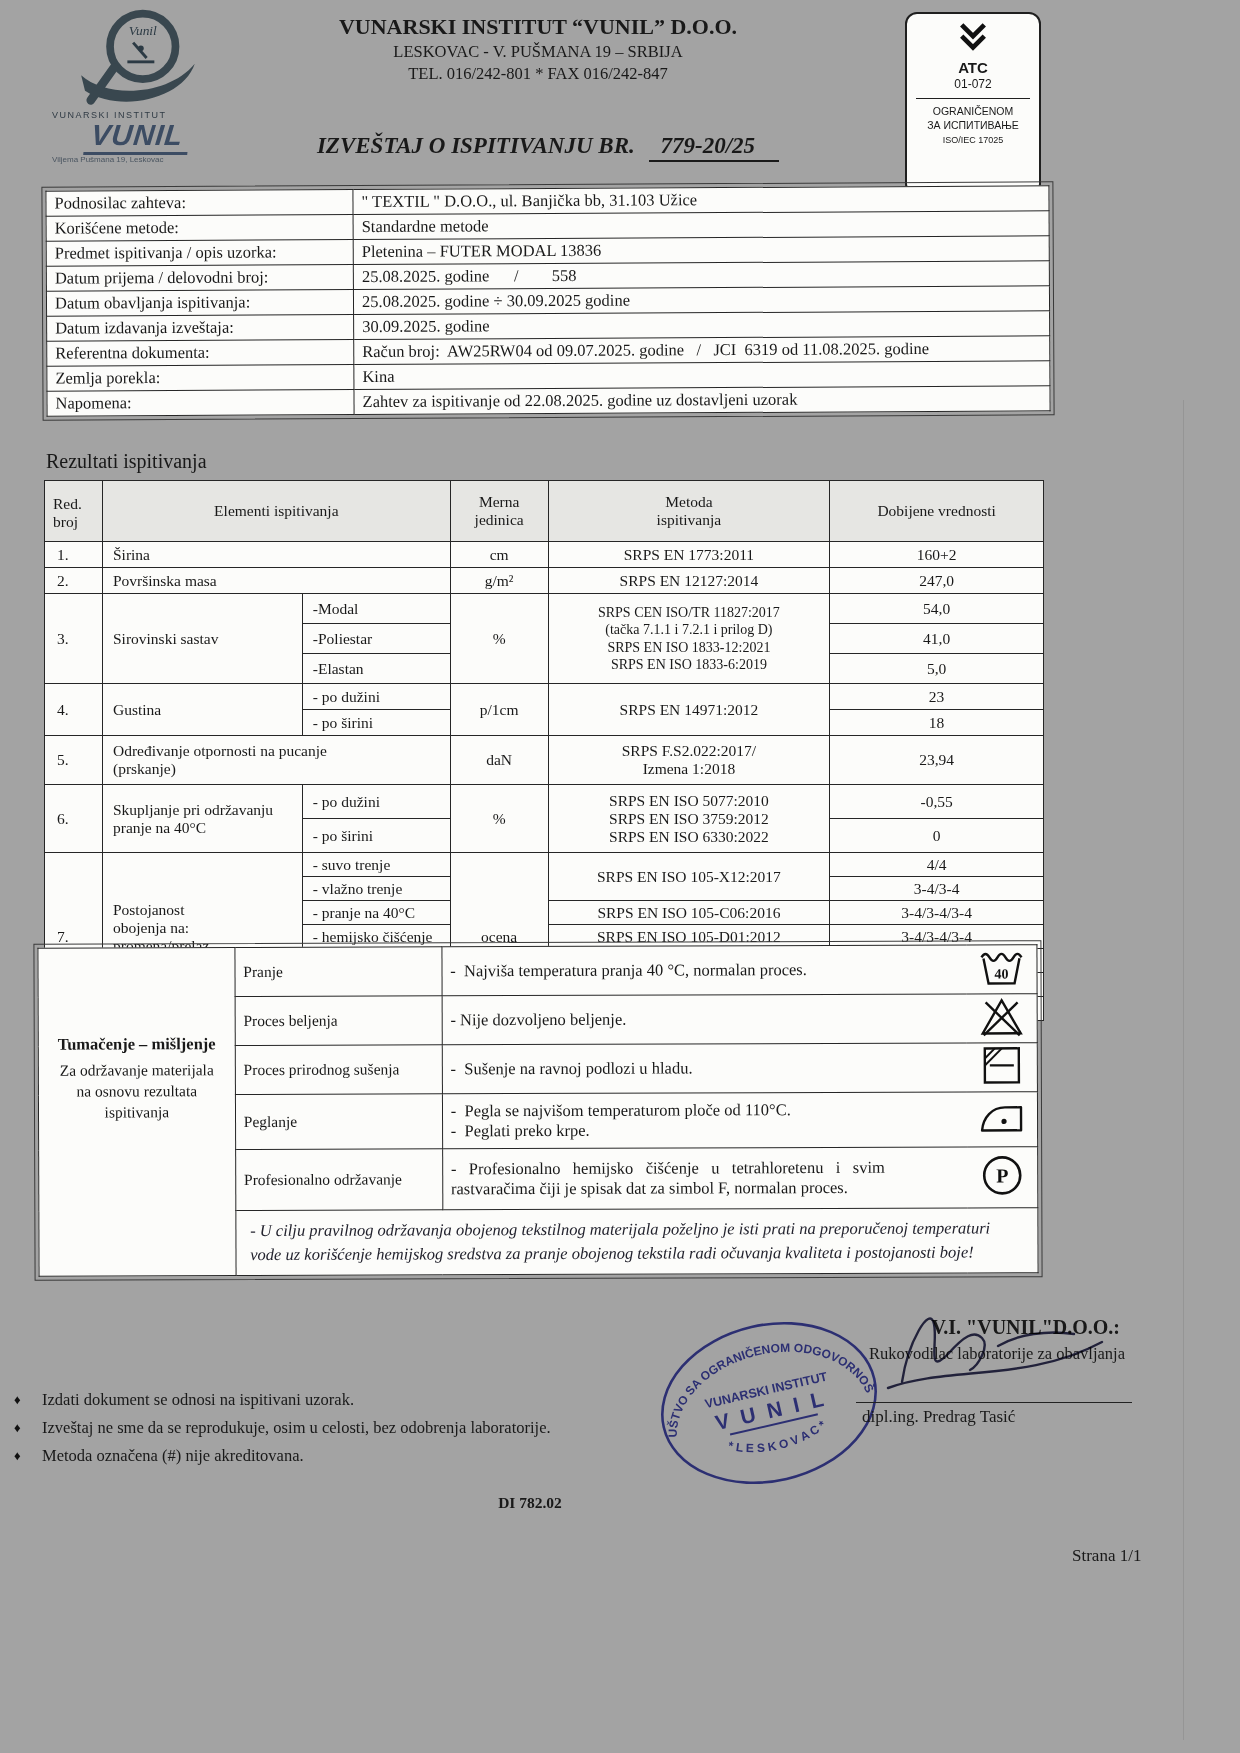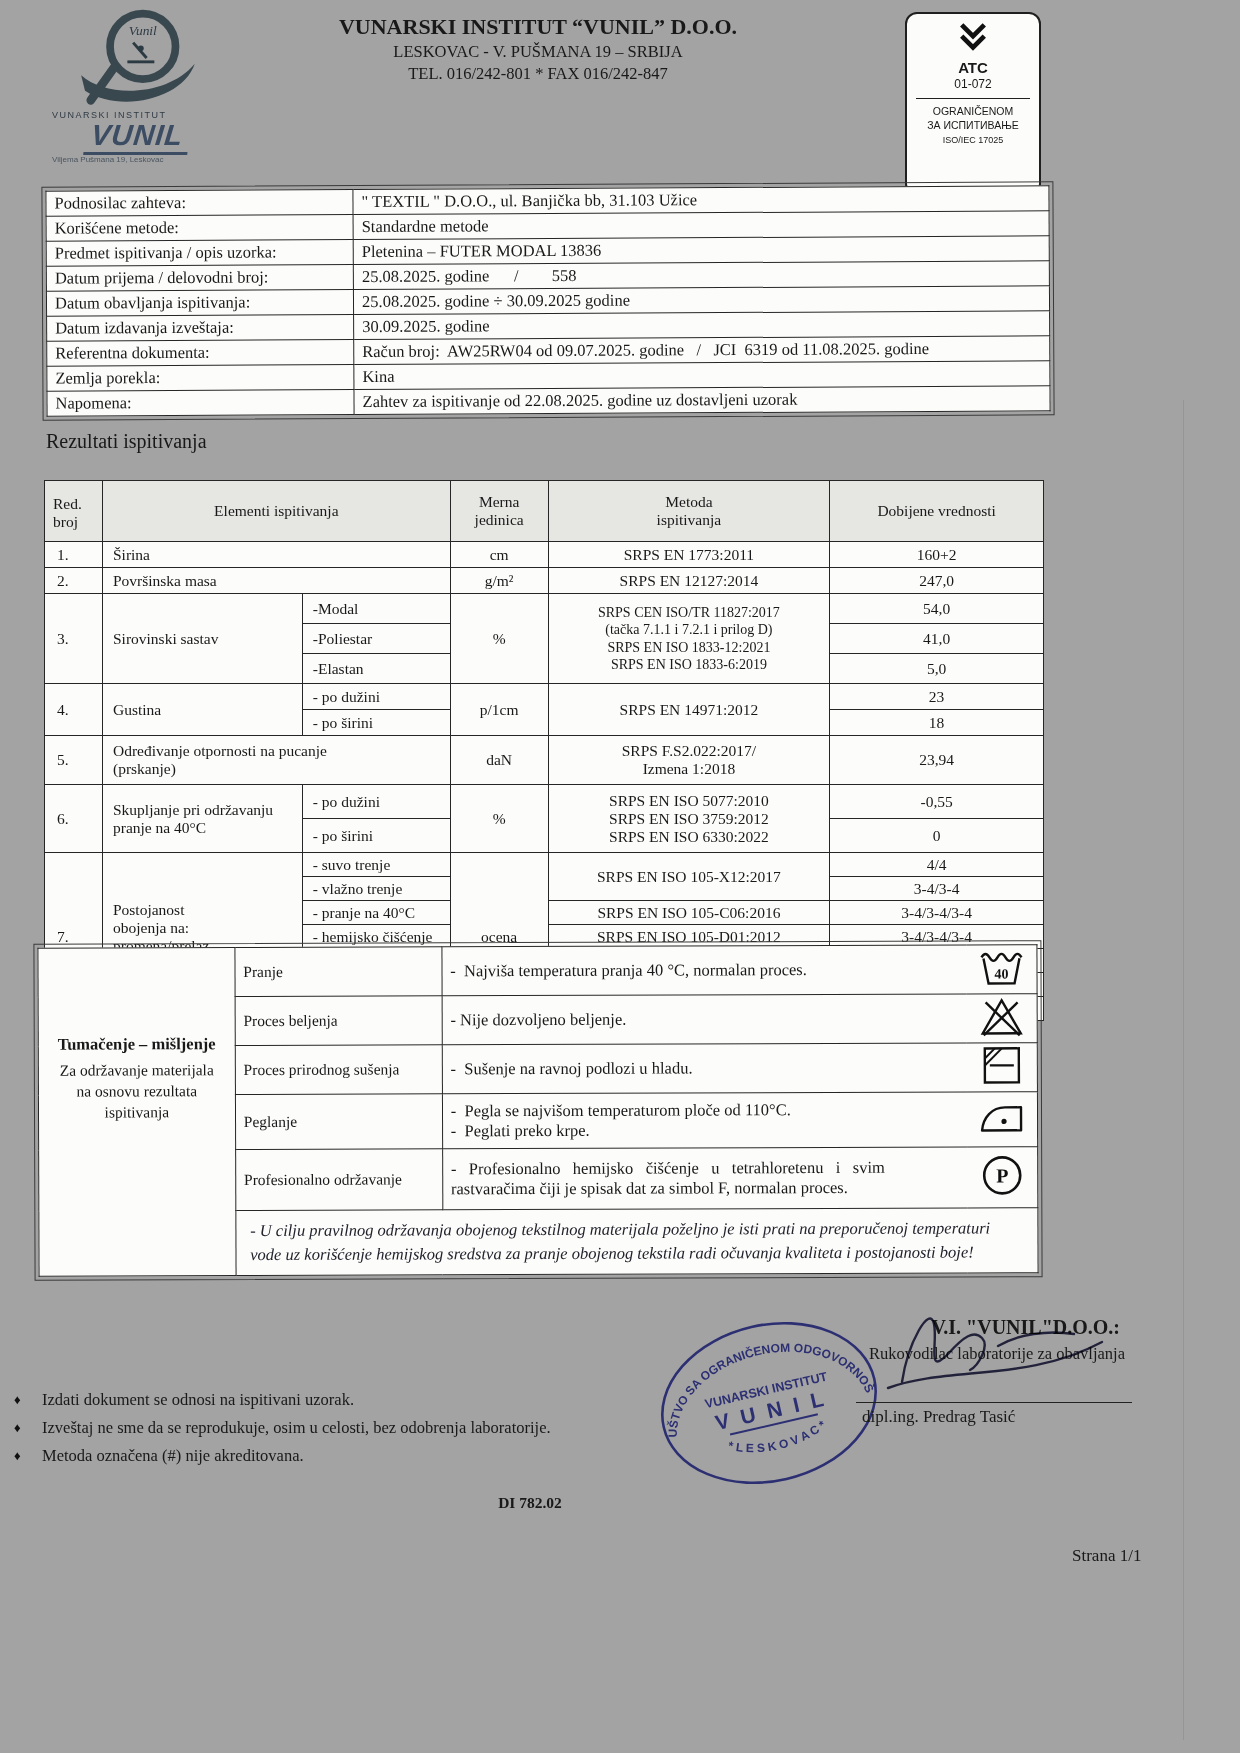--- a/index.html
+++ b/index.html
@@ -34,21 +34,21 @@
   .badge-l1,.badge-l2{font-size:10.5px;font-family:"Liberation Sans",sans-serif;line-height:1.3}
   .badge-l3{font-size:9px;margin-top:3px;font-family:"Liberation Sans",sans-serif}
 
   
   table.info{position:absolute;left:46px;top:188px;width:1004px;border-collapse:collapse;
              transform:rotate(-0.3deg);outline:1.4px solid #3a3a3a;outline-offset:3px;background:#fcfcfa}
   table.info td{border:1.5px solid #262626;font-size:16.5px;padding:1px 8px;height:22px;white-space:pre-wrap}
   table.info td.il{width:290px}
 
   
-  .results-title{position:absolute;left:46px;top:430px;font-size:20px}
+  .results-title{position:absolute;left:46px;top:450px;font-size:20px}
   table.results{position:absolute;left:44px;top:480px;width:1000px;border-collapse:collapse;background:#fcfcfa}
   .results th,.results td{border:1.4px solid #262626;font-size:15.5px;font-weight:normal;padding:1px 6px;vertical-align:middle}
   .results th{background:#e6e6e3}
   .results .hd-left{text-align:left;vertical-align:top;padding:14px 4px 2px 8px}
   .results .num{text-align:left;padding-left:12px}
   .results .name{text-align:left;padding-left:10px}
   .results .sub{text-align:left;padding-left:10px}
   .results .c{text-align:center}
   .results .method-sm{font-size:14px;line-height:1.25}
   tr.rhead>th{height:44px}
@@ -106,20 +106,24 @@
     <div><span class="logo-line2">VUNIL</span></div>
     <div class="logo-line3">Viljema Pušmana 19, Leskovac</div>
   </div>
 
   <div class="letterhead">
     <div class="lh-institute">VUNARSKI INSTITUT “VUNIL” D.O.O.</div>
     <div class="lh-address">LESKOVAC - V. PUŠMANA 19 – SRBIJA</div>
     <div class="lh-tel">TEL. 016/242-801 * FAX  016/242-847</div>
   </div>
 
+  <div class="report-title">
+    <span>IZVEŠTAJ O ISPITIVANJU BR.</span>
+    <span class="report-number">779-20/25</span>
+  </div>
 
   <div class="badge">
     <svg width="40" height="32" viewBox="0 0 40 34">
       <polyline points="8,3 20,15 32,3" fill="none" stroke="#111" stroke-width="5"></polyline>
       <polyline points="8,15 20,27 32,15" fill="none" stroke="#111" stroke-width="5"></polyline>
     </svg>
     <div class="badge-atc">ATC</div>
     <div class="badge-code">01-072</div>
     <div class="badge-sep"></div>
     <div class="badge-l1">OGRANIČENOM</div>

